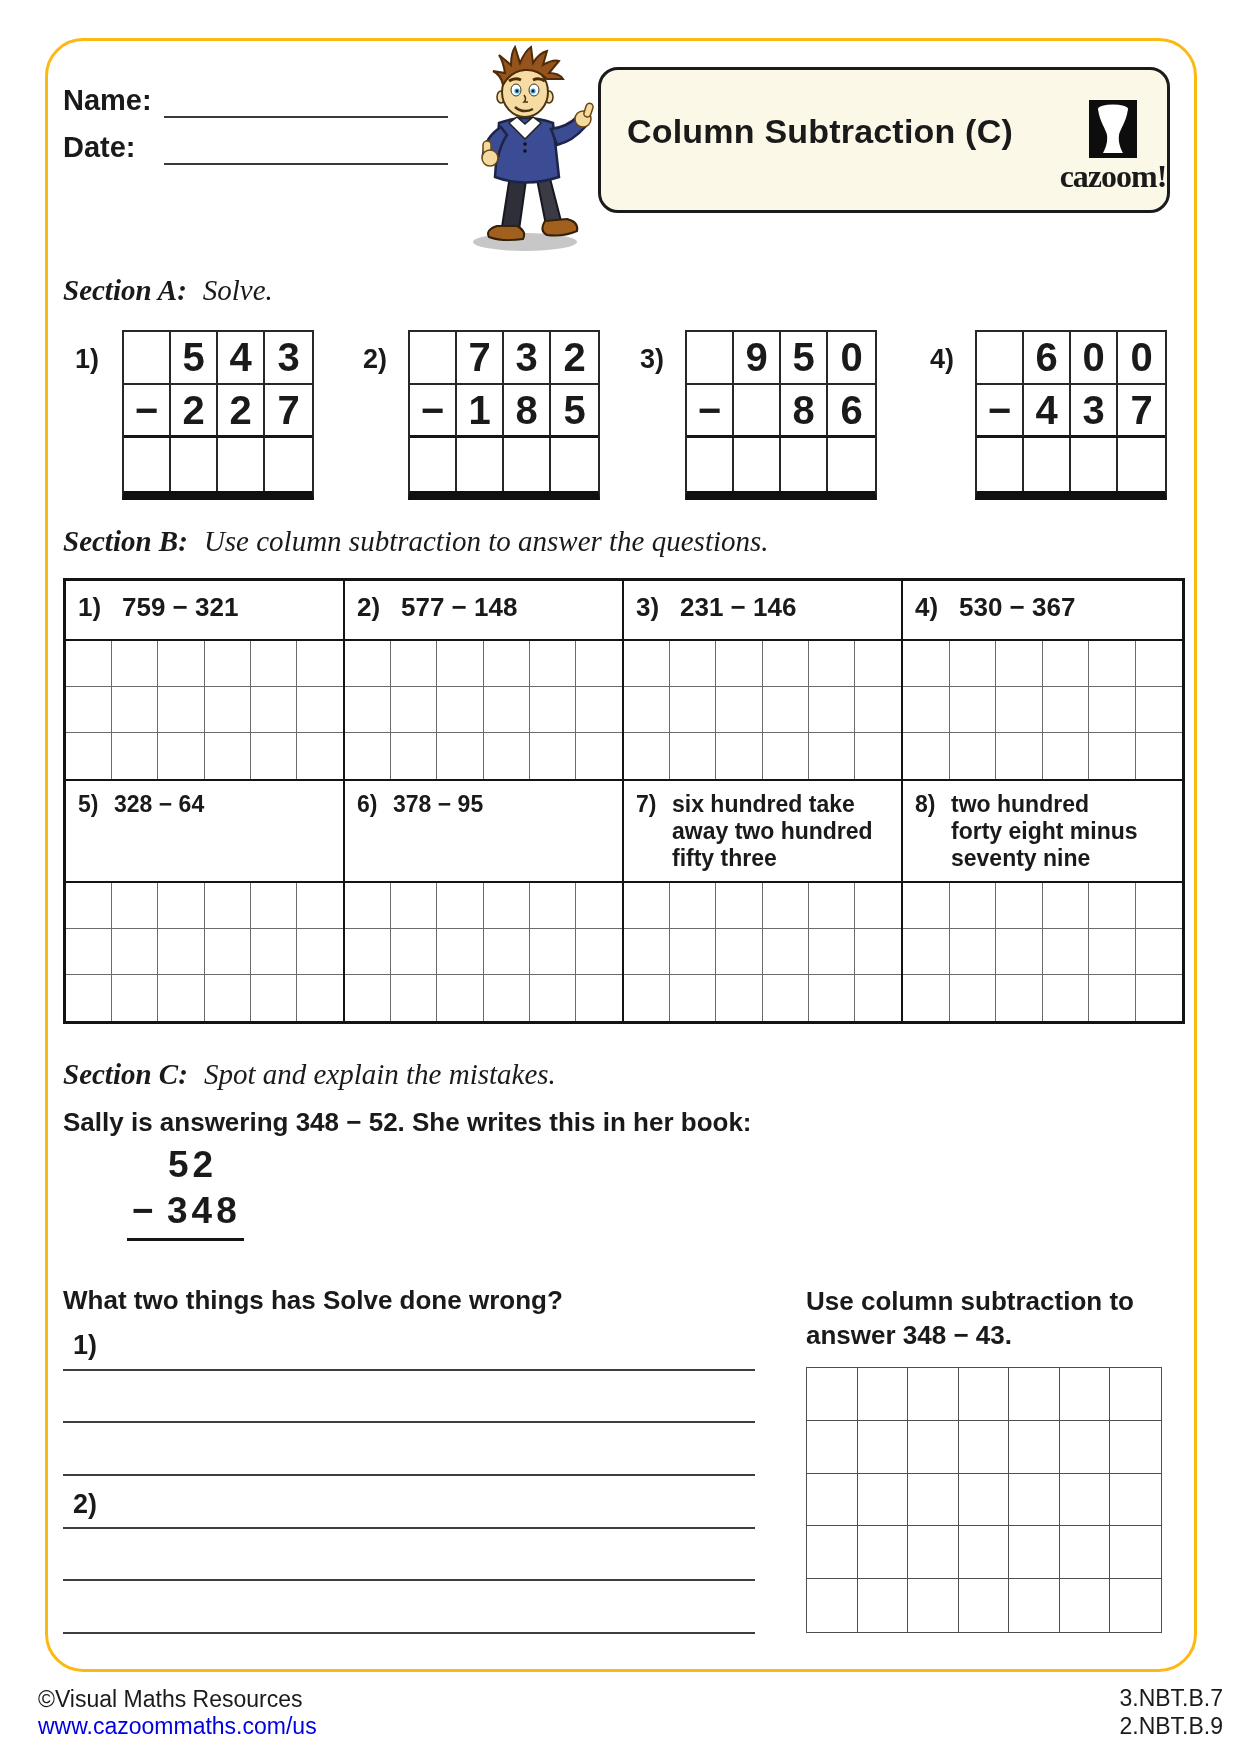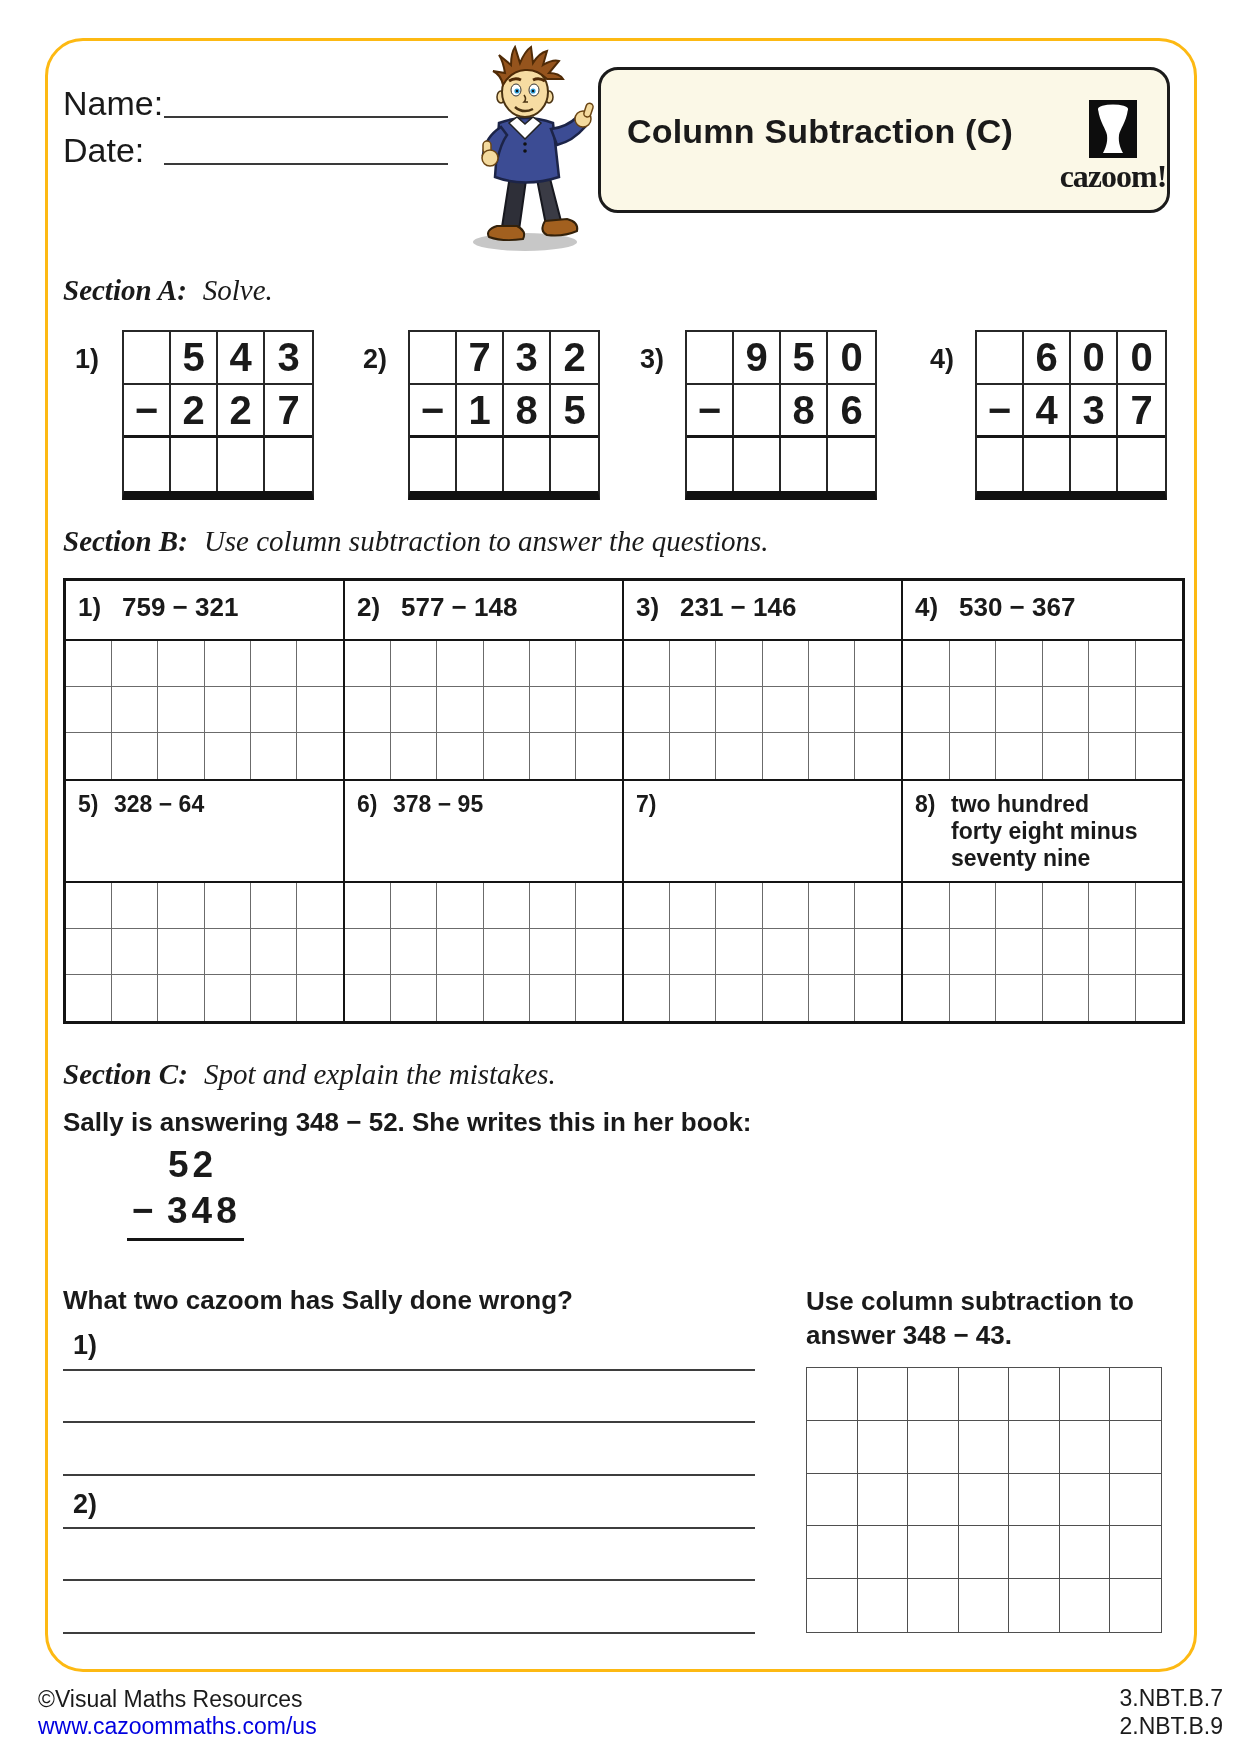--- a/index.html
+++ b/index.html
@@ -2,21 +2,21 @@
 <html style="--yellow: #FDB913; --cream: #FBF8E7; --link: #0000E0;"><head>
 <meta charset="utf-8">
 <style>
   html,body{margin:0;padding:0;background:#ffffff;}
   *{box-sizing:border-box;}
   .page{position:relative;width:1241px;height:1754px;background:#fff;overflow:hidden;
         font-family:"Liberation Sans","DejaVu Sans",sans-serif;color:#1a1a1a;}
   .frame{position:absolute;left:45px;top:38px;width:1152px;height:1634px;
          border:3px solid var(--yellow,#FDB913);border-radius:38px;}
   
-  .field-label{position:absolute;font-size:34px;font-weight:normal;}
+  .field-label{position:absolute;font-size:29px;font-weight:bold;}
   .field-line{position:absolute;width:284px;height:0;border-bottom:2px solid #3a3a3a;}
   .title-box{position:absolute;left:598px;top:67px;width:572px;height:146px;
              background:var(--cream,#FBF8E7);border:3px solid #1b1b1b;border-radius:20px;}
   .title-text{position:absolute;left:26px;top:42px;font-size:34px;font-weight:bold;letter-spacing:.2px;}
   .logo-box{position:absolute;left:488px;top:30px;width:48px;height:58px;background:#0d0d0d;
             display:flex;align-items:center;justify-content:center;}
   .logo-word{position:absolute;left:444px;top:88px;width:136px;text-align:center;
              font-family:"Liberation Serif","DejaVu Serif",serif;font-size:32px;font-weight:bold;letter-spacing:-1px;}
   
   .sec-head{position:absolute;left:63px;font-family:"Liberation Serif","DejaVu Serif",serif;font-size:29px;}
@@ -276,20 +276,25 @@
         <div class="sb-strip nb">
           <div class="sb-cell"></div>
           <div class="sb-cell"></div>
           <div class="sb-cell"></div>
           <div class="sb-cell"></div>
           <div class="sb-cell"></div>
           <div class="sb-cell"></div>
         </div>
         <div class="sb-q sb-q2">
           <span class="sb-ql">7)</span>
+          <span class="sb-qt">
+            <div>six hundred take</div>
+            <div>away two hundred</div>
+            <div>fifty three</div>
+          </span>
         </div>
         <div class="sb-strip">
           <div class="sb-cell"></div>
           <div class="sb-cell"></div>
           <div class="sb-cell"></div>
           <div class="sb-cell"></div>
           <div class="sb-cell"></div>
           <div class="sb-cell"></div>
         </div>
         <div class="sb-strip">
@@ -377,21 +382,21 @@
 
   <div class="sec-head" style="top:1058px;">
     <span class="hb">Section C:</span><span class="hi">Spot and explain the mistakes.</span>
   </div>
   <div class="bold-text" style="left:63px;top:1107px;">Sally is answering 348 − 52. She writes this in her book:</div>
   <span class="sally-num" style="left:168px;top:1144px;letter-spacing:4px;">52</span>
   <span class="sally-num" style="left:132px;top:1190px;">−</span>
   <span class="sally-num" style="left:167px;top:1190px;letter-spacing:4px;">348</span>
   <div class="sally-rule"></div>
 
-  <div class="bold-text" style="left:63px;top:1285px;">What two cazoom has Sally done wrong?</div>
+  <div class="bold-text" style="left:63px;top:1285px;">What two things has Solve done wrong?</div>
   <div class="bold-text" style="left:806px;top:1284px;width:345px;line-height:1.32;">Use column subtraction to answer 348 − 43.</div>
   <div class="c-grid">
       <div class="cg-cell"></div>
       <div class="cg-cell"></div>
       <div class="cg-cell"></div>
       <div class="cg-cell"></div>
       <div class="cg-cell"></div>
       <div class="cg-cell"></div>
       <div class="cg-cell"></div>
       <div class="cg-cell"></div>

